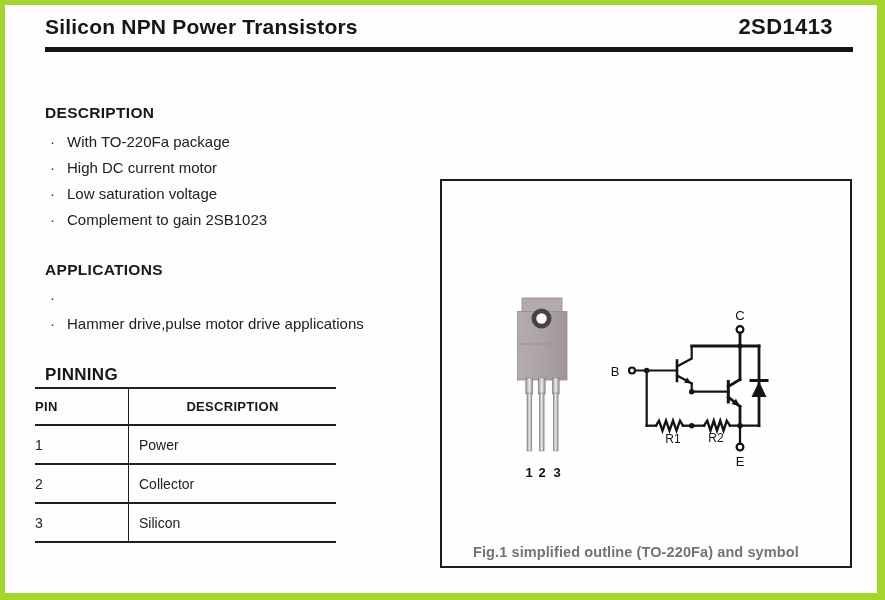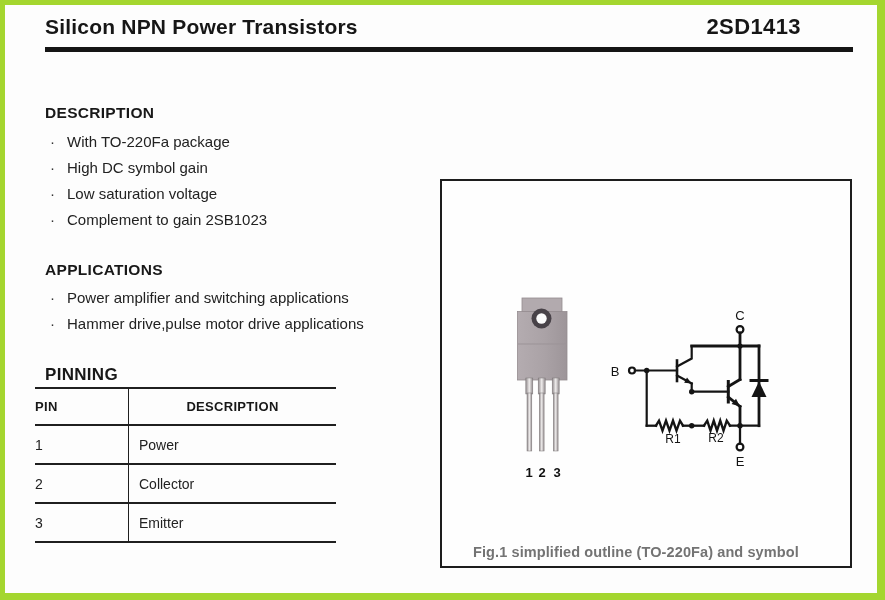--- a/index.html
+++ b/index.html
@@ -15,21 +15,21 @@
     border-width:5px 8px 7px 5px;
     color:#1c1c1c;overflow:hidden;
   }
   .inner{position:relative;width:100%;height:100%;}
 
   .title{
     position:absolute;left:40px;top:10px;
     font-size:21px;font-weight:bold;letter-spacing:.2px;color:#161616;
   }
   .part-number{
-    position:absolute;right:76px;top:9px;
+    position:absolute;right:44px;top:9px;
     font-size:22px;font-weight:bold;letter-spacing:.4px;color:#161616;
   }
   .header-rule{
     position:absolute;left:40px;top:42px;width:808px;height:5px;background:#151515;
   }
 
   .section-heading{
     position:absolute;left:40px;
     font-size:15.5px;font-weight:bold;letter-spacing:.3px;color:#181818;
   }
@@ -82,37 +82,36 @@
     <div class="header-rule"></div>
 
     <div class="section-heading h-desc">DESCRIPTION</div>
     <div class="bullet-list l-desc">
       <div class="bullet-row">
         <span class="bullet">·</span>
         <span>With TO-220Fa package</span>
       </div>
       <div class="bullet-row">
         <span class="bullet">·</span>
-        <span>High DC symbol gain</span>
+        <span>High DC current motor</span>
       </div>
       <div class="bullet-row">
         <span class="bullet">·</span>
         <span>Low saturation voltage</span>
       </div>
       <div class="bullet-row">
         <span class="bullet">·</span>
         <span>Complement to gain 2SB1023</span>
       </div>
     </div>
 
     <div class="section-heading h-apps">APPLICATIONS</div>
     <div class="bullet-list l-apps">
       <div class="bullet-row">
         <span class="bullet">·</span>
-        <span>Power amplifier and switching applications</span>
       </div>
       <div class="bullet-row">
         <span class="bullet">·</span>
         <span>Hammer drive,pulse motor drive applications</span>
       </div>
     </div>
 
     <div class="section-heading h-pinning">PINNING</div>
 
     <table class="pin-table">
@@ -124,21 +123,21 @@
       <tr>
         <td class="c1">1</td>
         <td class="c2">Power</td>
       </tr>
       <tr>
         <td class="c1">2</td>
         <td class="c2">Collector</td>
       </tr>
       <tr>
         <td class="c1">3</td>
-        <td class="c2">Emitter</td>
+        <td class="c2">Silicon</td>
       </tr>
     </tbody>
       </table>
 
     <div class="fig-box">
       <svg width="408" height="385" viewBox="0 0 408 385">
         <defs>
           <linearGradient id="legGrad" x1="0" y1="0" x2="1" y2="0">
             <stop offset="0" stop-color="#8f898b"></stop>
             <stop offset="0.5" stop-color="#efecec"></stop>

